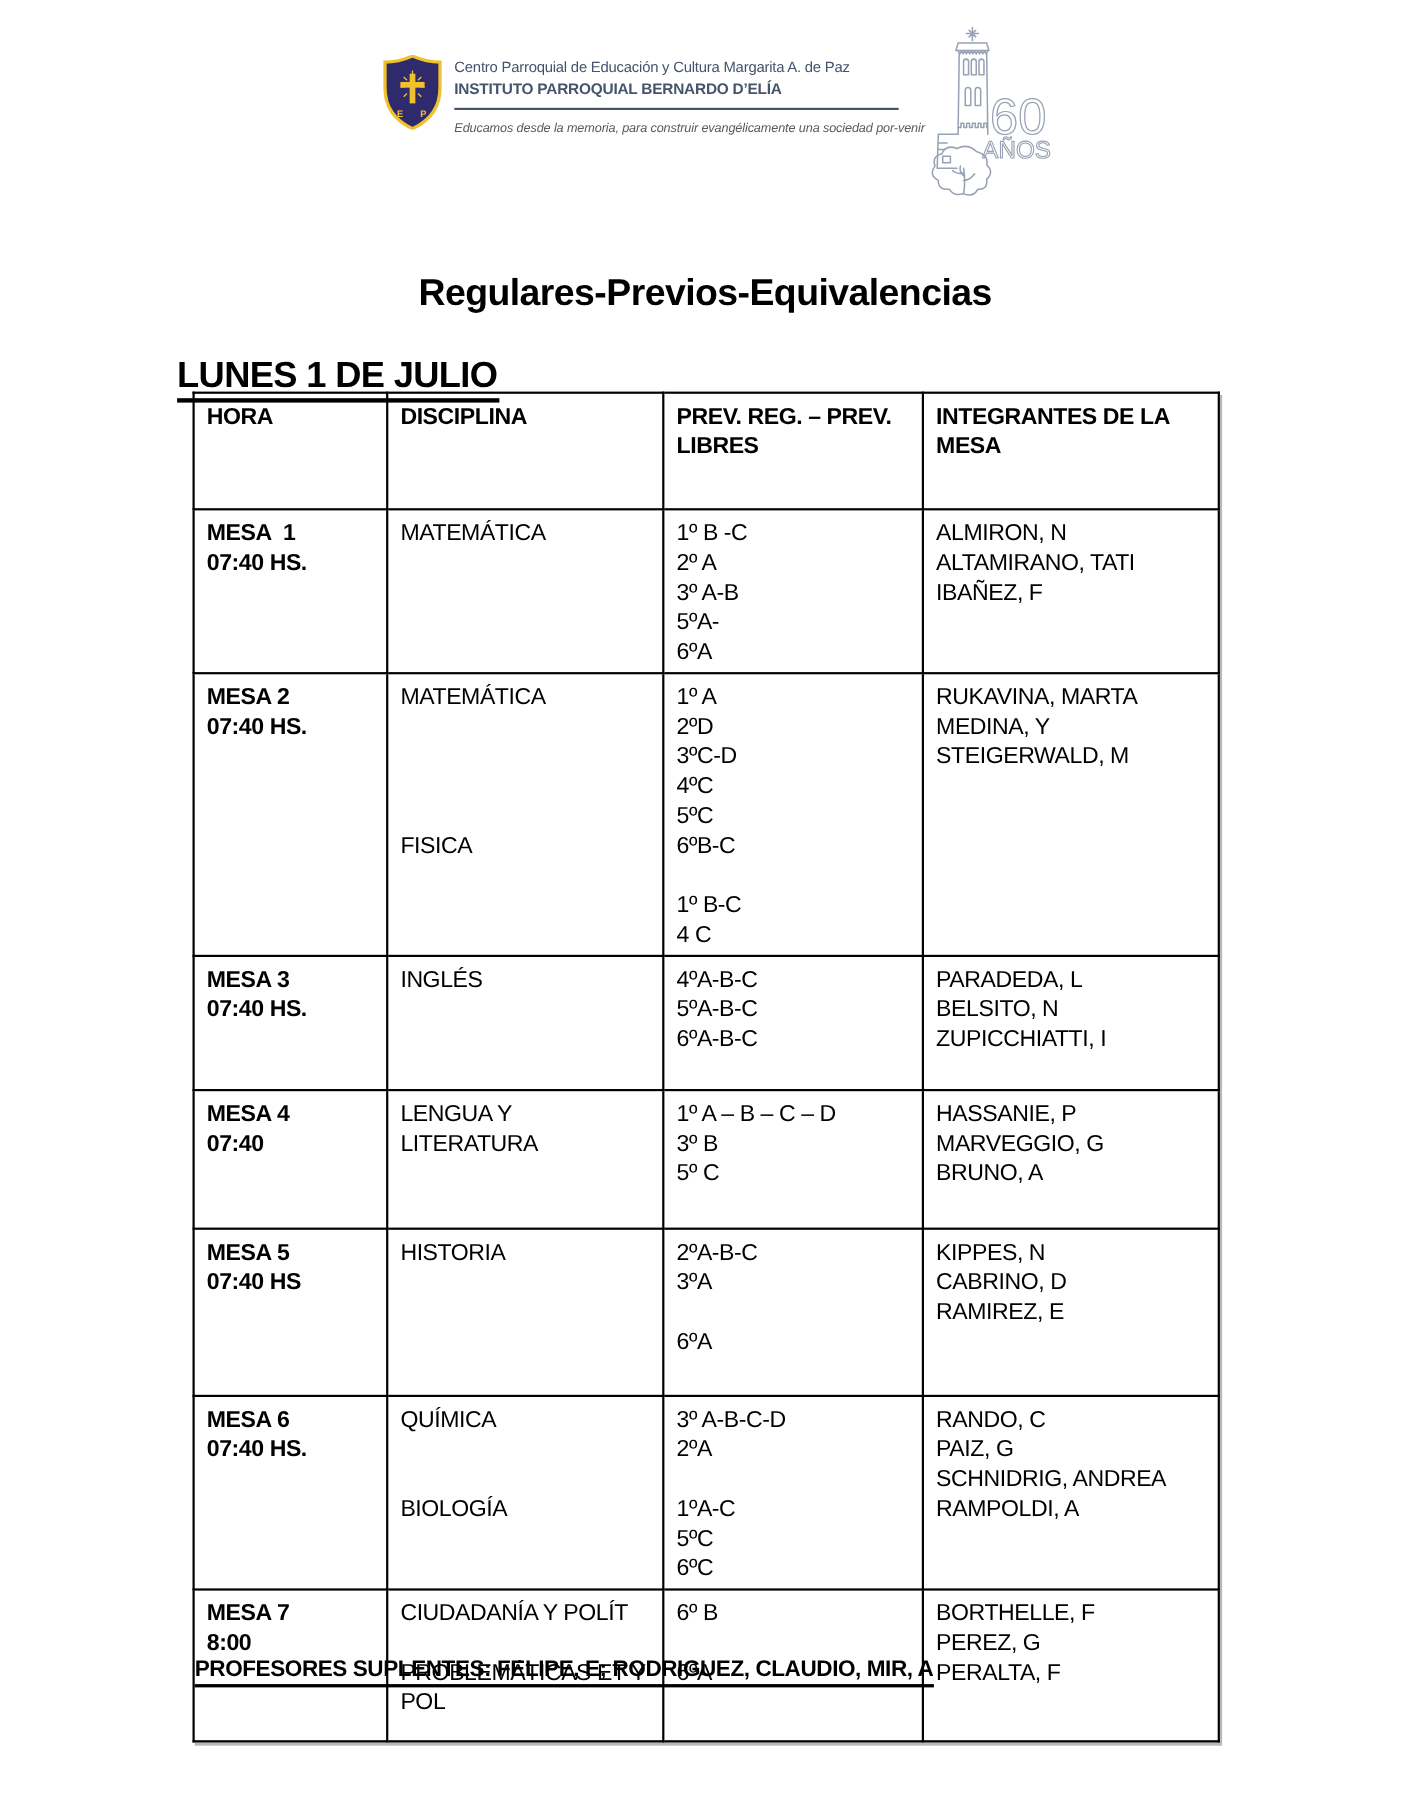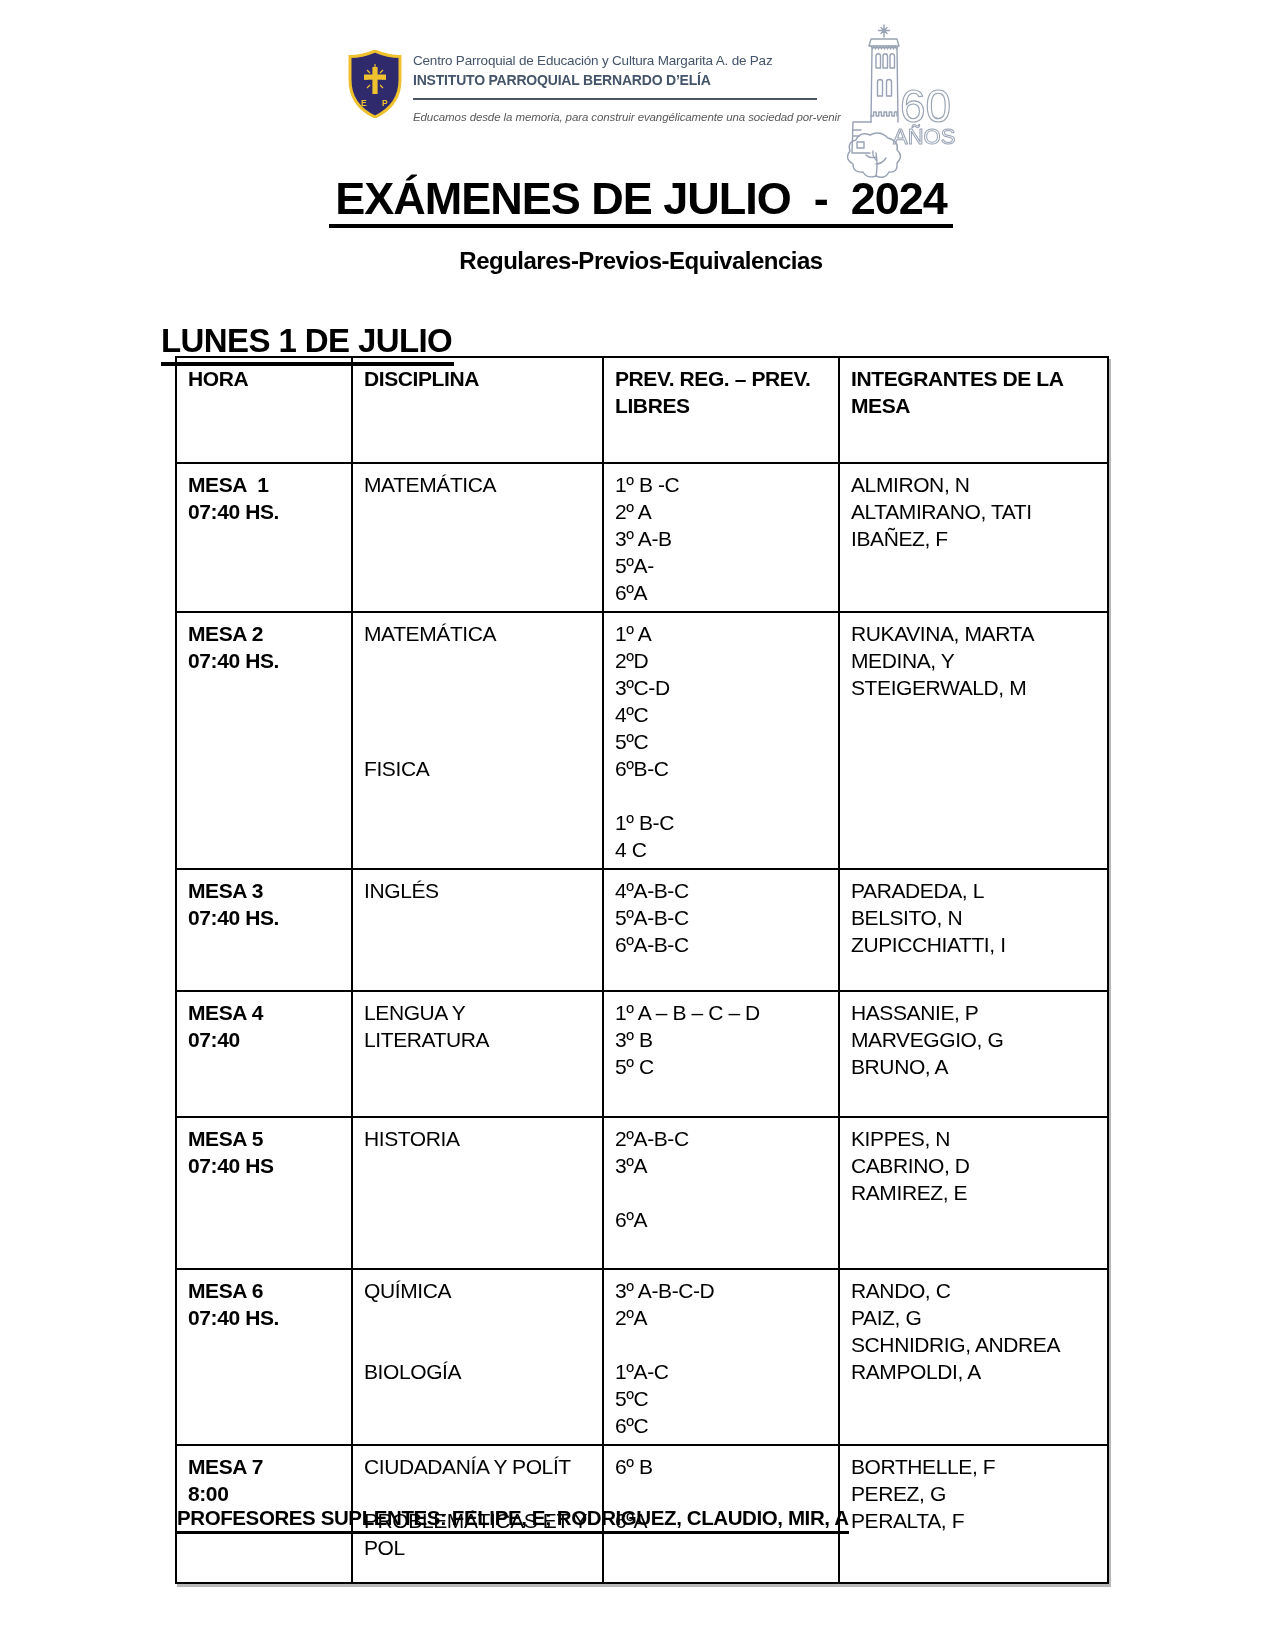--- a/index.html
+++ b/index.html
@@ -22,21 +22,21 @@
   .org-line2{font-size:14px;font-weight:700;margin-top:4px;letter-spacing:-0.2px;}
   .org-divider{width:404px;border-top:2px solid #4a5568;margin-top:10px;}
   .org-tagline{font-size:11.5px;font-style:italic;color:#595959;margin-top:11px;letter-spacing:-0.1px;white-space:pre;}
 
   .anniv{position:absolute;left:840px;top:22px;width:116px;height:160px;}
 
   
   .title-wrap{position:absolute;left:175px;top:174px;width:932px;text-align:center;}
   .doc-title{display:inline-block;font-size:45px;font-weight:700;letter-spacing:-1px;line-height:1.1;border-bottom:4px solid #000;padding:0 6px 0;white-space:pre;}
   .subtitle-wrap{position:absolute;left:175px;top:247px;width:932px;text-align:center;}
-  .doc-subtitle{font-size:24px;font-weight:700;letter-spacing:-0.5px;}
+  .doc-subtitle{font-size:34px;font-weight:700;letter-spacing:-0.5px;}
   .day-wrap{position:absolute;left:161px;top:290px;margin-top:32px;}
   .day-heading{display:inline-block;font-size:33px;font-weight:700;letter-spacing:-0.6px;border-bottom:4px solid #000;padding:0 2px 2px 0;white-space:pre;}
 
   
   table.exams{
     position:absolute;left:175px;top:356px;width:932px;
     border-collapse:collapse;table-layout:fixed;
     box-shadow:2px 3px 0 rgba(125,125,125,0.55);
   }
   .exams th,.exams td{
@@ -114,23 +114,20 @@
     <path d="M13 108 h8 M13 114 h6 M17 120 h7 v6 h-7 Z"></path>
 
     <text x="60" y="100" font-size="46" font-family="Liberation Sans, sans-serif" stroke-width="1.1">60</text>
 
     <text x="53" y="122" font-size="22" font-family="Liberation Sans, sans-serif" stroke-width="1">AÑOS</text>
 
     <path d="M48 116 q-8 -8 -18 -3 q-10 -4 -14 5 q-9 2 -6 11 q-6 8 3 13 q0 9 10 8 q4 7 13 4 q9 4 13 -4 q9 1 8 -9 q7 -7 0 -13 q2 -9 -9 -12 Z"></path>
     <path d="M36 131 q2 12 0 23 M36 135 q-6 2 -10 -2 M36 142 q6 0 10 -6 M36 138 q-4 -4 -3 -9"></path>
   </svg>
 
-  <div class="title-wrap">
-    <span class="doc-title">EXÁMENES DE JULIO  -  2024</span>
-  </div>
   <div class="subtitle-wrap">
     <span class="doc-subtitle">Regulares-Previos-Equivalencias</span>
   </div>
   <div class="day-wrap">
     <span class="day-heading">LUNES 1 DE JULIO</span>
   </div>
 
   <table class="exams">
     <colgroup>
       <col style="width:176px">

